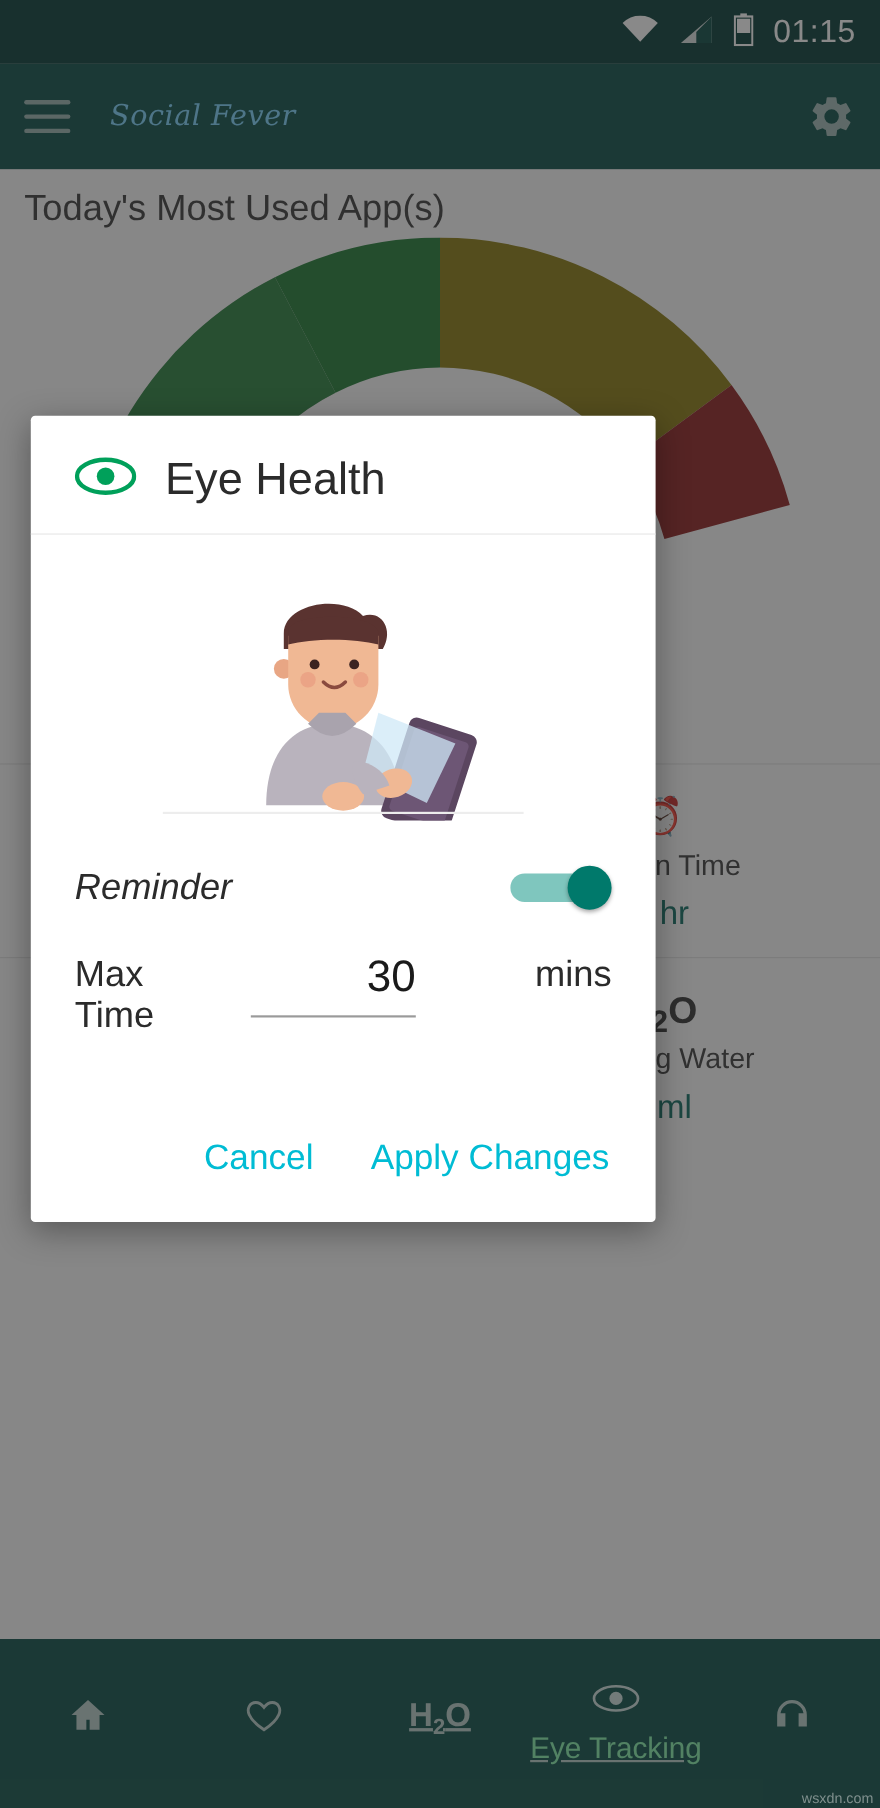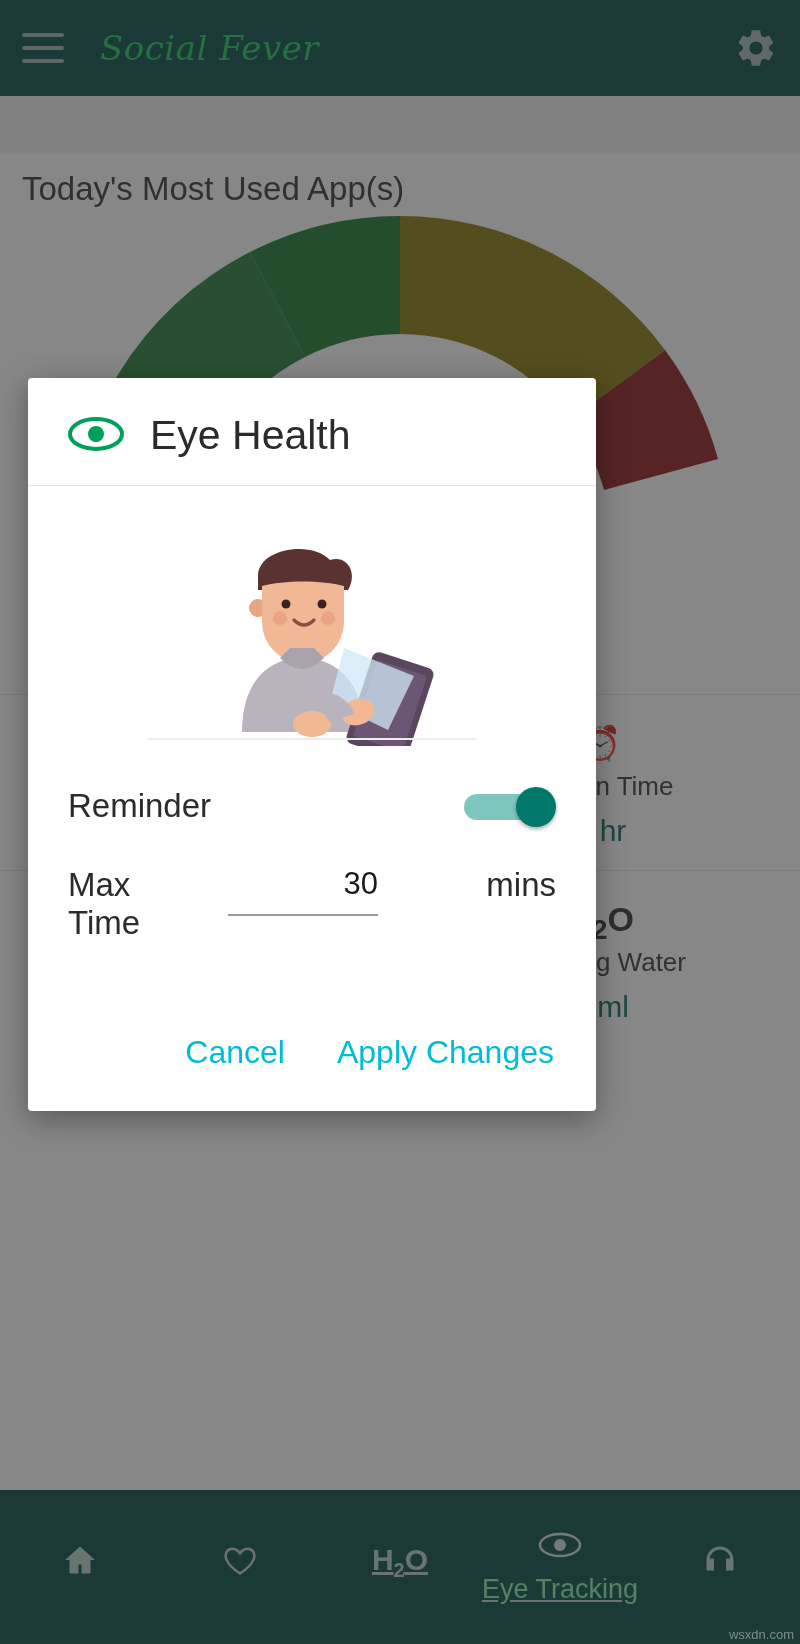--- a/index.html
+++ b/index.html
@@ -68,22 +68,22 @@
   }
   .hamburger span {
     display: block;
     height: 4px;
     background: #9ab3b0;
     border-radius: 2px;
   }
   .app-title {
     font-family: "DejaVu Serif", serif;
     font-style: italic;
-    font-size: 34px;
-    color: #22c55e;
+    font-size: 26px;
+    color: #7dd3fc;
     letter-spacing: 0.5px;
   }
   .gear {
     width: 44px;
     height: 44px;
   }
 
   
   .content {
     position: absolute;
@@ -223,21 +223,21 @@
     right: 120px;
     height: 2px;
     background: #ededed;
   }
   .row {
     display: flex;
     align-items: center;
     justify-content: space-between;
     padding: 0 40px;
   }
-  .row-reminder { height: 120px; }
+  .row-reminder { height: 120px; font-style: italic; }
   .row-label {
     font-size: 33px;
     color: #2b2b2b;
   }
   .switch {
     width: 92px;
     height: 38px;
     position: relative;
   }
   .switch .track {
@@ -259,21 +259,21 @@
     height: 130px;
     align-items: flex-start;
     padding-bottom: 18px;
     gap: 32px;
   }
   .mt-input {
     flex: 0 0 auto;
     width: 150px;
     text-align: right;
     border-bottom: 2px solid #9a9a9a;
-    font-size: 31px;
+    font-size: 40px;
     color: #1a1a1a;
     padding-bottom: 12px;
     margin-left: auto;
     margin-right: 12px;
   }
   .mt-unit {
     font-size: 33px;
     color: #2b2b2b;
     width: 150px;
     text-align: right;
@@ -295,20 +295,43 @@
     bottom: 2px;
     font-size: 13px;
     color: #7f8f8d;
   }
 </style>
 </head>
 <body>
 
 <div id="phone">
 
+  <div class="statusbar">
+    <div class="icons">
+      <span class="wifi-ico">
+        <svg width="34" height="26" viewBox="0 0 34 26">
+            <path d="M17 24 L1 7 A22 22 0 0 1 33 7 Z" fill="#ffffff"></path>
+          </svg>
+      </span>
+      <span class="signal-ico">
+        <svg width="32" height="28" viewBox="0 0 32 28">
+            <path d="M2 26 L30 26 L30 2 Z" fill="#ffffff" opacity="0.85"></path>
+            <path d="M30 26 L30 2 L16 16 L16 26 Z" fill="#0b4a44"></path>
+          </svg>
+      </span>
+      <span class="batt-ico">
+        <svg width="18" height="30" viewBox="0 0 18 30">
+            <rect x="6" y="0" width="6" height="3" fill="#ffffff"></rect>
+            <rect x="1" y="3" width="16" height="26" fill="none" stroke="#ffffff" stroke-width="2"></rect>
+            <rect x="3" y="5" width="12" height="13" fill="#ffffff"></rect>
+          </svg>
+      </span>
+      <span class="clock">01:15</span>
+    </div>
+  </div>
 
   <div class="appbar">
     <div class="appbar-left">
       <div class="hamburger">
         <span></span>
           <span></span>
           <span></span>
       </div>
       <div class="app-title">Social Fever</div>
     </div>

